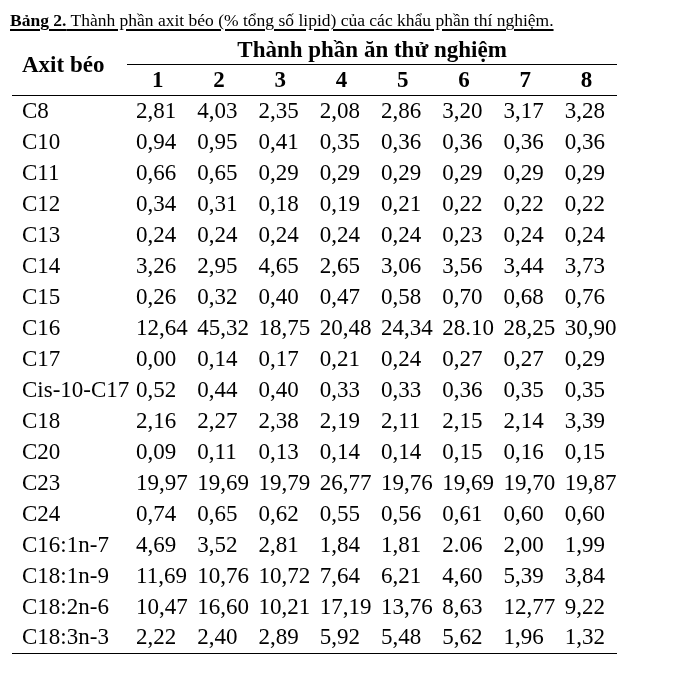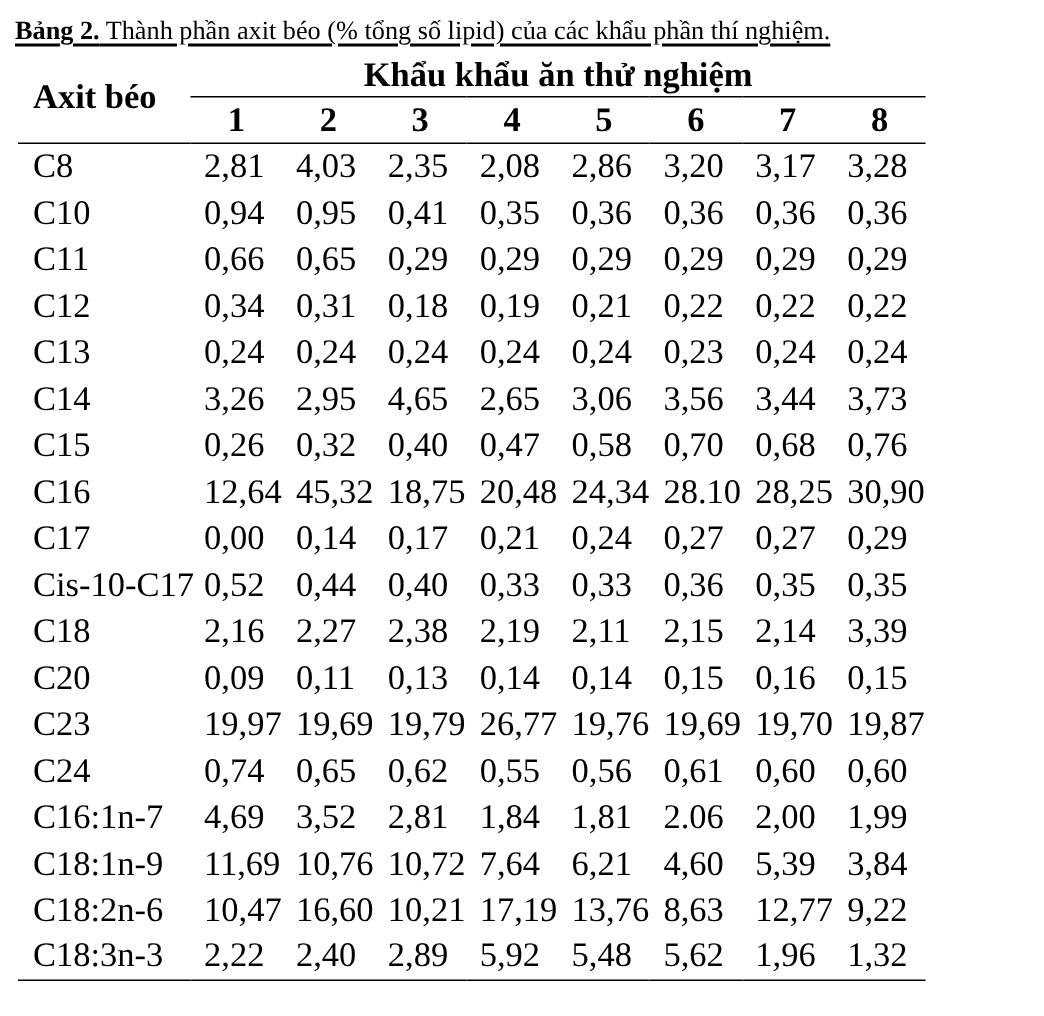--- a/index.html
+++ b/index.html
@@ -78,21 +78,21 @@
         <col class="c-num">
         <col class="c-num">
       <col class="c-num">
         <col class="c-num">
         <col class="c-num">
         <col class="c-num">
     </colgroup>
     <thead>
       <tr>
         <th class="acid-header" rowspan="2">Axit béo</th>
-        <th class="span-header" colspan="8">Khẩu khẩu ăn thử nghiệm</th>
+        <th class="span-header" colspan="8">Thành phần ăn thử nghiệm</th>
       </tr>
       <tr class="nums">
           <th>1</th>
           <th>2</th>
           <th>3</th>
           <th>4</th>
           <th>5</th>
           <th>6</th>
           <th>7</th>
           <th>8</th>

